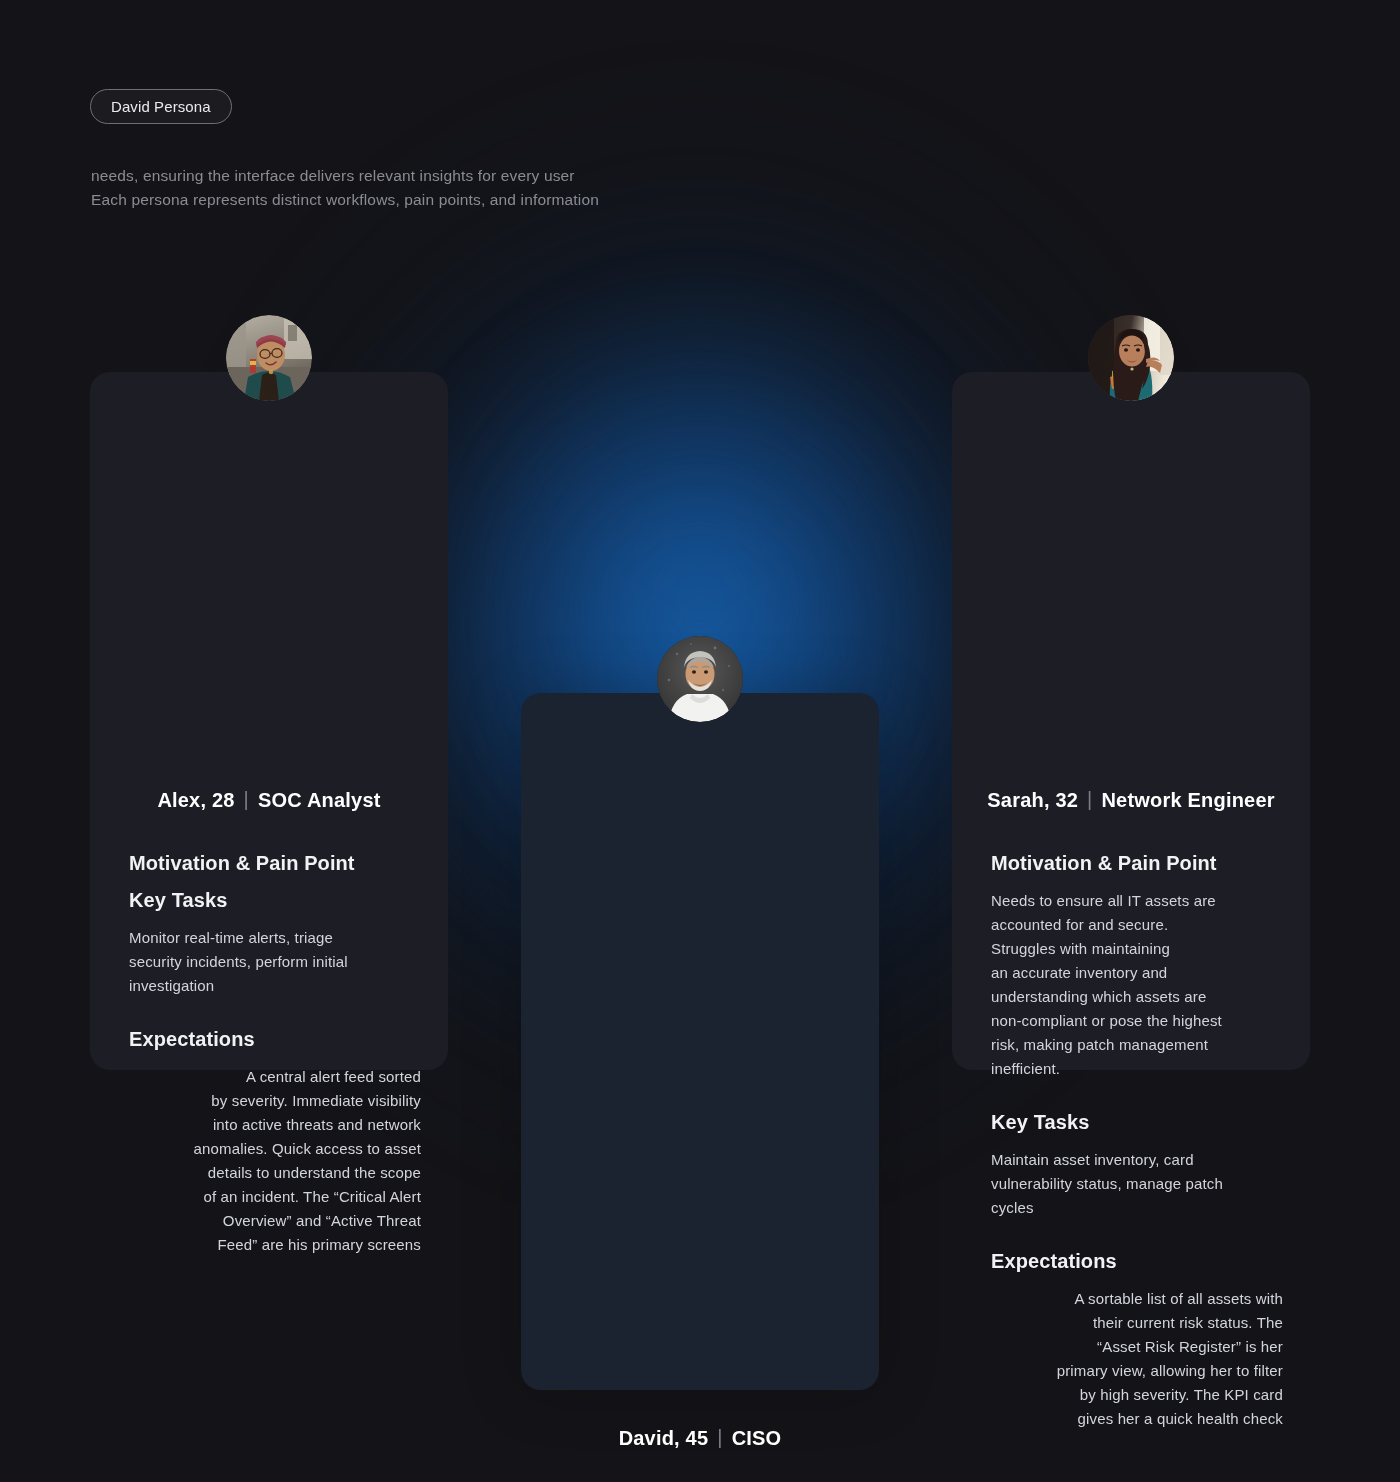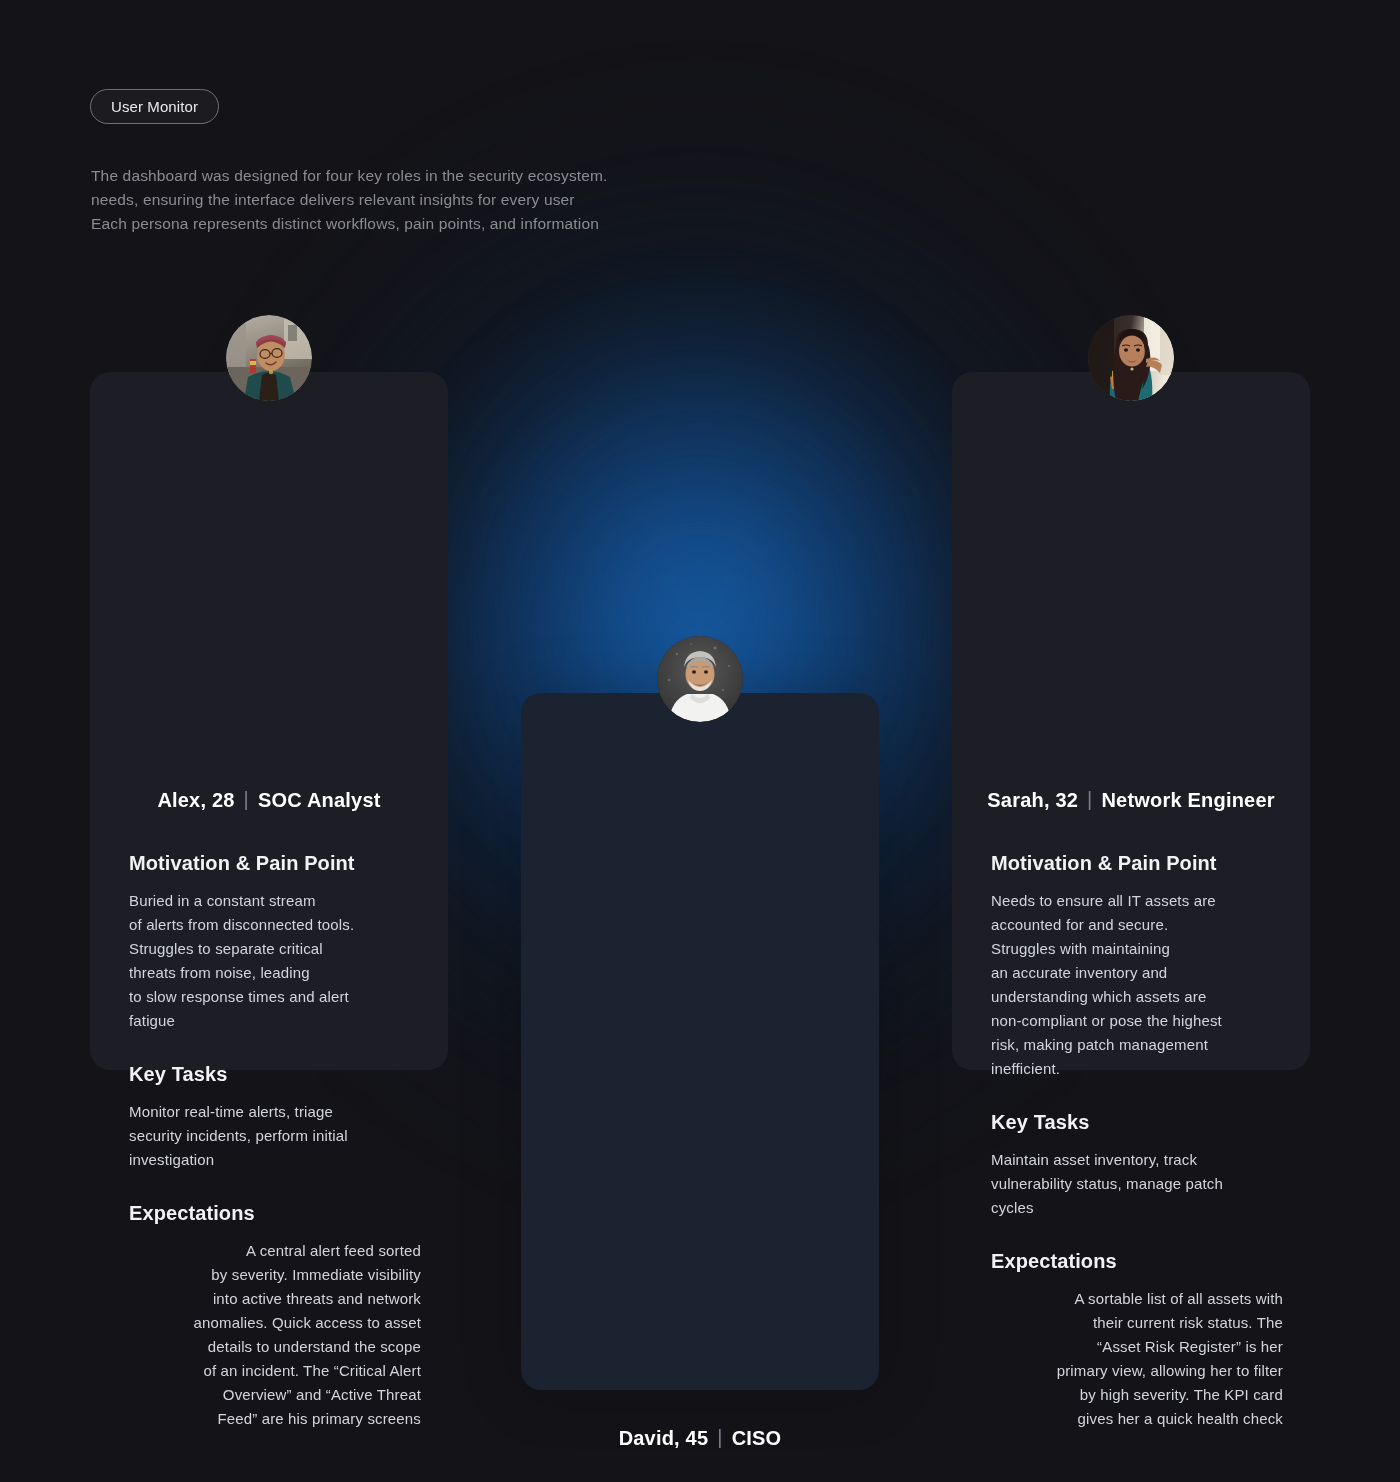--- a/index.html
+++ b/index.html
@@ -166,43 +166,34 @@
 </style>
 </head>
 <body>
 
 <div id="page">
 
   <div class="glow"></div>
   <div class="glow-core"></div>
 
   <div class="pill">
-    <span>User Monitor</span>
+    <span>David Persona</span>
   </div>
 
   <div class="intro">
-    <div>The dashboard was designed for four key roles in the security ecosystem.</div>
     <div>needs, ensuring the interface delivers relevant insights for every user</div>
     <div>Each persona represents distinct workflows, pain points, and information</div>
   </div>
 
   <div class="card side" id="card-alex">
     <div class="card-title">
       <span>Alex, 28</span><span class="sep">|</span><span>SOC Analyst</span>
     </div>
     <div class="body">
       <div class="sec-head">Motivation &amp; Pain Point</div>
-      <div class="sec-body">
-        <div>Buried in a constant stream</div>
-        <div>of alerts from disconnected tools.</div>
-        <div>Struggles to separate critical</div>
-        <div>threats from noise, leading</div>
-        <div>to slow response times and alert</div>
-        <div>fatigue</div>
-      </div>
       <div class="sec-head">Key Tasks</div>
       <div class="sec-body">
         <div>Monitor real-time alerts, triage</div>
         <div>security incidents, perform initial</div>
         <div>investigation</div>
       </div>
       <div class="sec-head">Expectations</div>
       <div class="sec-body">
         <div>A central alert feed sorted</div>
         <div>by severity. Immediate visibility</div>
@@ -234,21 +225,21 @@
         <div>accounted for and secure.</div>
         <div>Struggles with maintaining</div>
         <div>an accurate inventory and</div>
         <div>understanding which assets are</div>
         <div>non-compliant or pose the highest</div>
         <div>risk, making patch management</div>
         <div>inefficient.</div>
       </div>
       <div class="sec-head">Key Tasks</div>
       <div class="sec-body">
-        <div>Maintain asset inventory, track</div>
+        <div>Maintain asset inventory, card</div>
         <div>vulnerability status, manage patch</div>
         <div>cycles</div>
       </div>
       <div class="sec-head">Expectations</div>
       <div class="sec-body">
         <div>A sortable list of all assets with</div>
         <div>their current risk status. The</div>
         <div>“Asset Risk Register” is her</div>
         <div>primary view, allowing her to filter</div>
         <div>by high severity. The KPI card</div>

